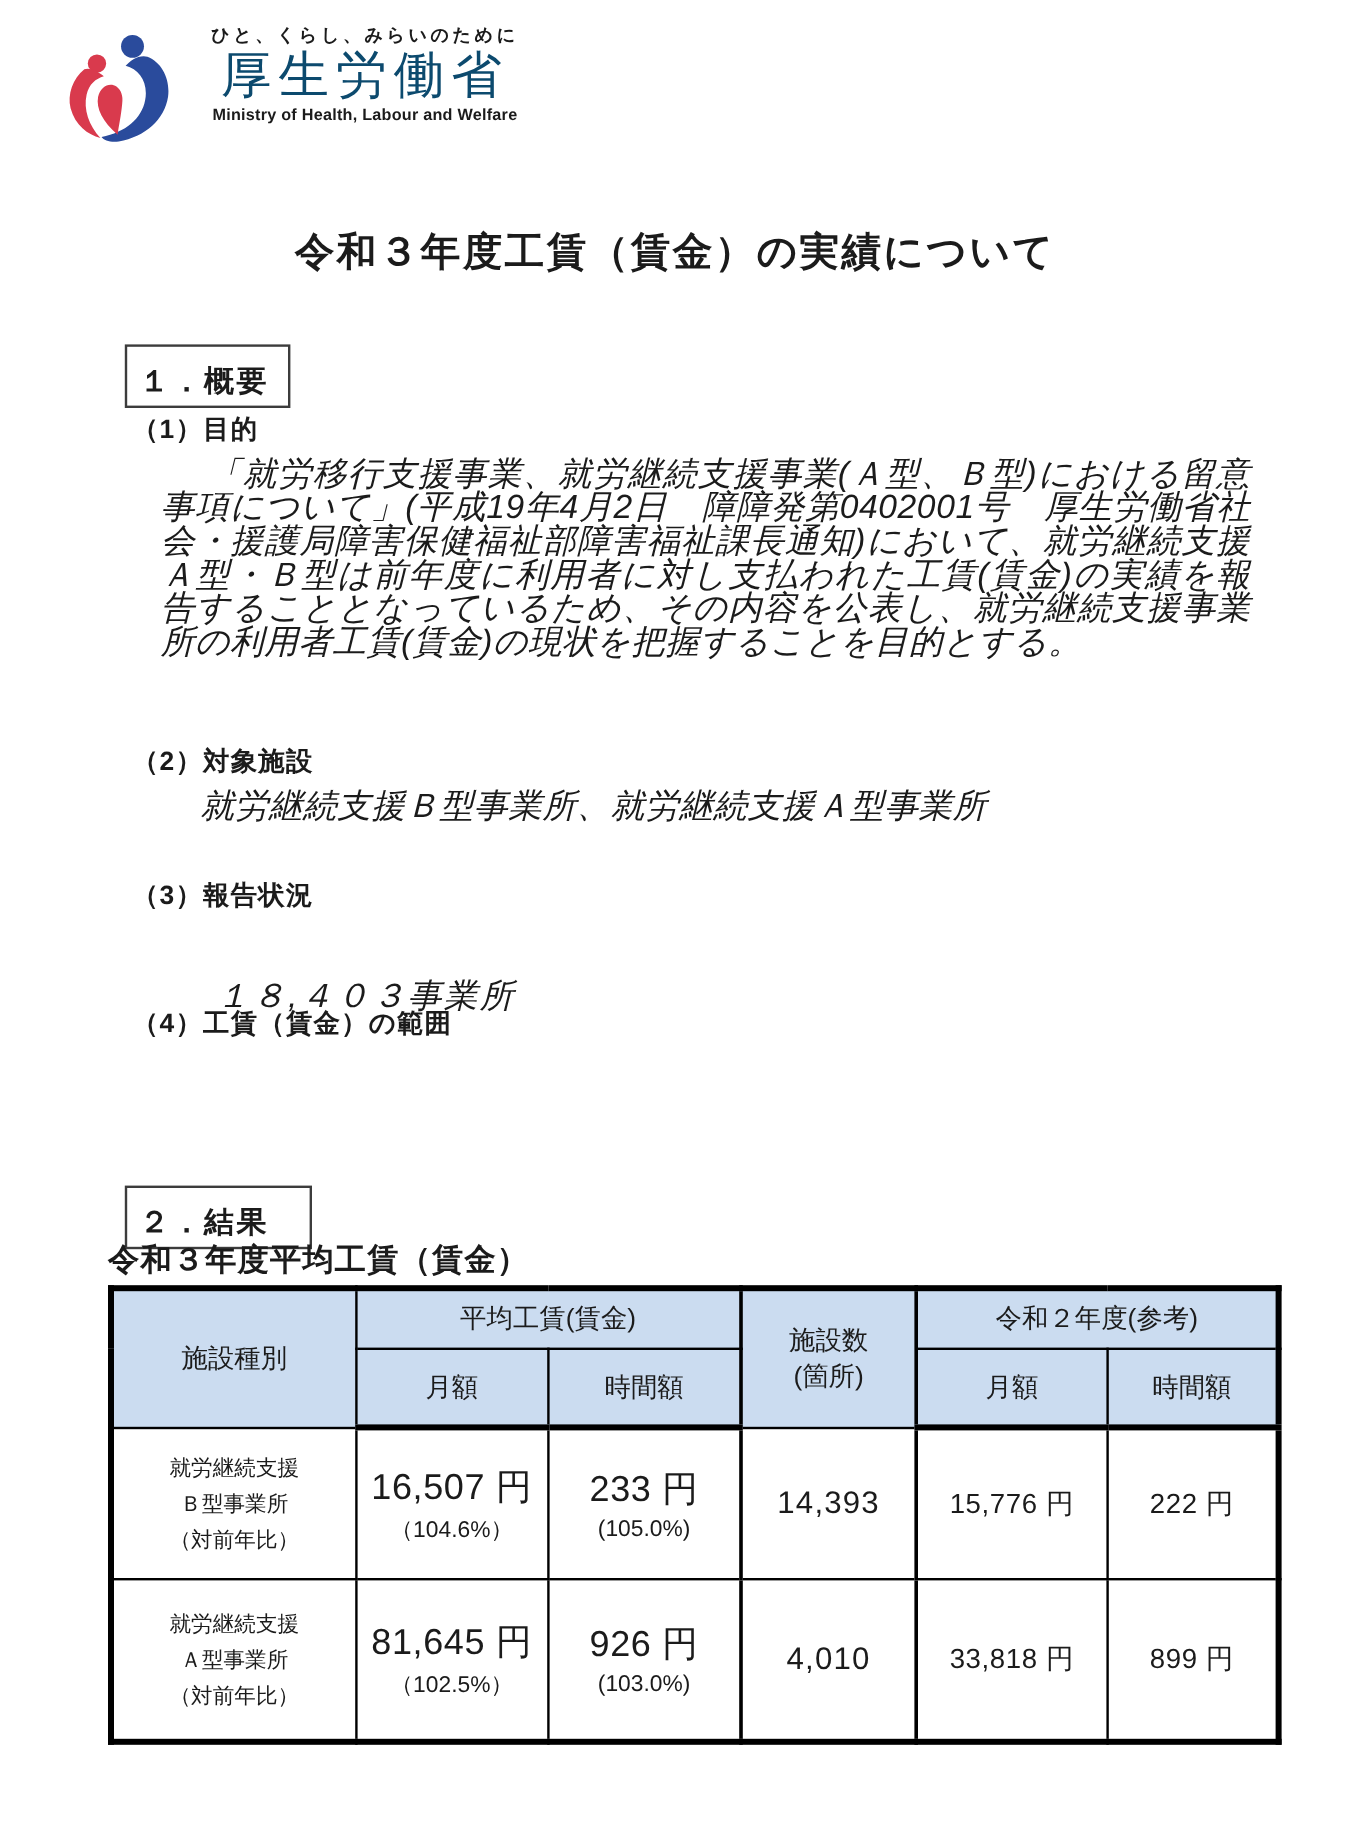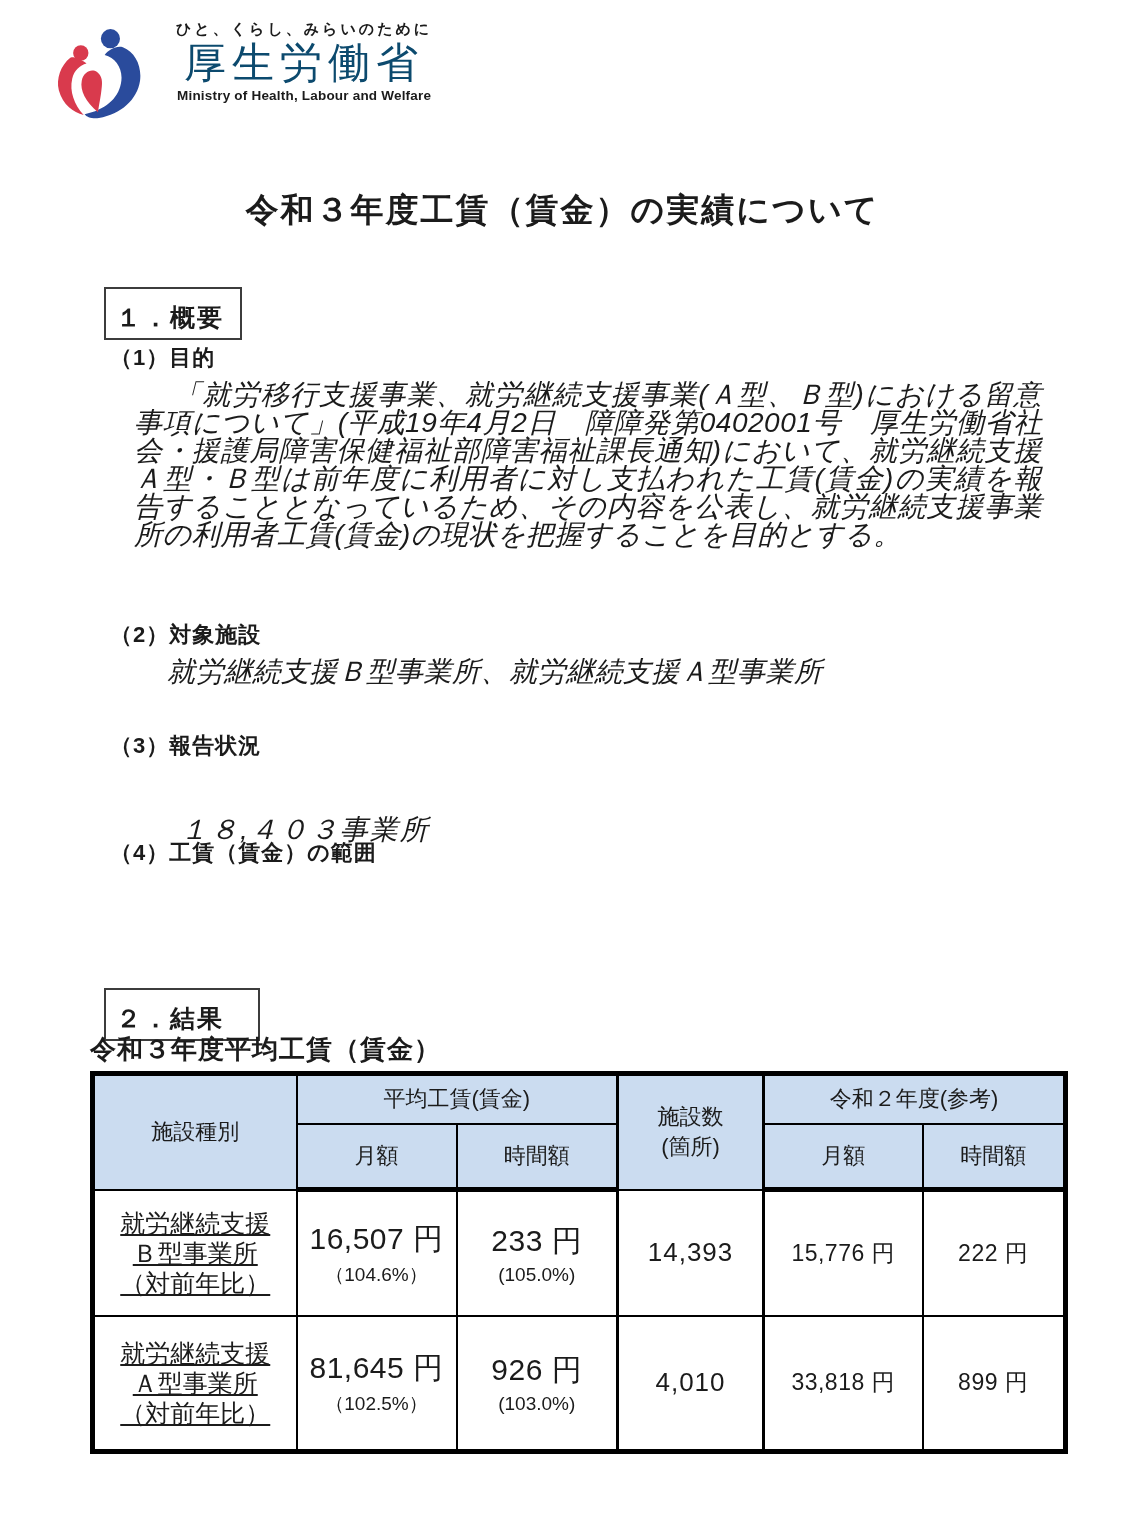--- a/index.html
+++ b/index.html
@@ -94,21 +94,21 @@
   }
   .wage-table th{
     font-weight:normal;
     background:#cbdcf0;
   }
   .wage-table thead tr:last-child th{border-bottom:5px solid #000;}
   .row-group-head{height:50px;}
   .row-sub-head{height:66px;}
   .body-row-1{height:126px;}
   .body-row-2{height:136px;}
-  .cell-type{font-size:25px; line-height:30px;text-decoration:underline;}
+  .cell-type{font-size:18px; line-height:30px;}
   .cell-amount .val{font-size:30px; letter-spacing:0.5px;}
   .cell-amount .ratio{font-size:19px; margin-top:2px;}
   .cell-count{font-size:26px; letter-spacing:1px;}
   .cell-prev{font-size:23px; letter-spacing:0.5px;}
   .thickleft{border-left-width:3px !important;}
 </style>
 </head>
 <body>
 
 <div class="page">

